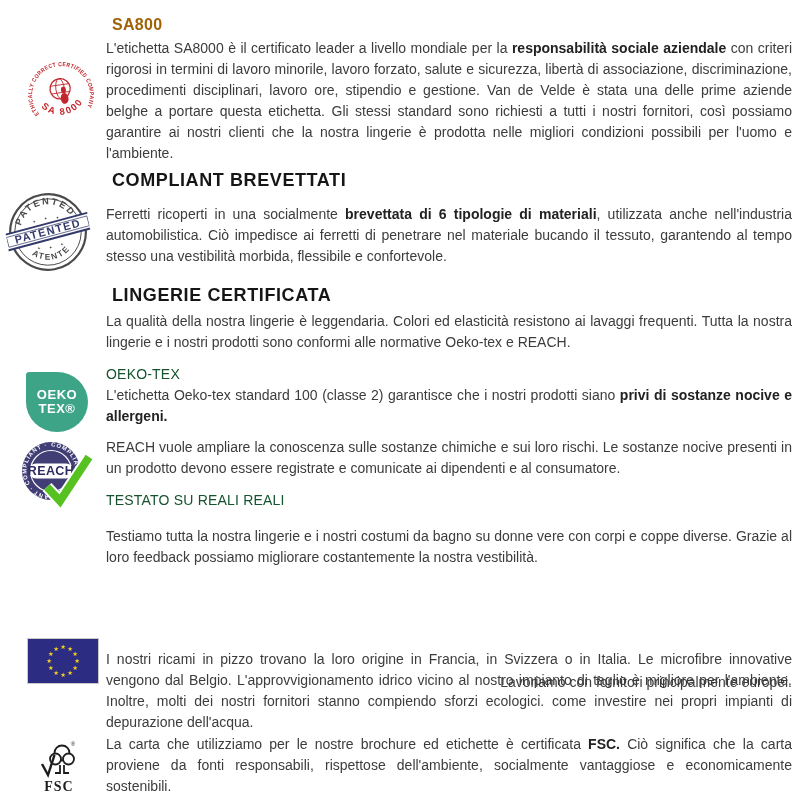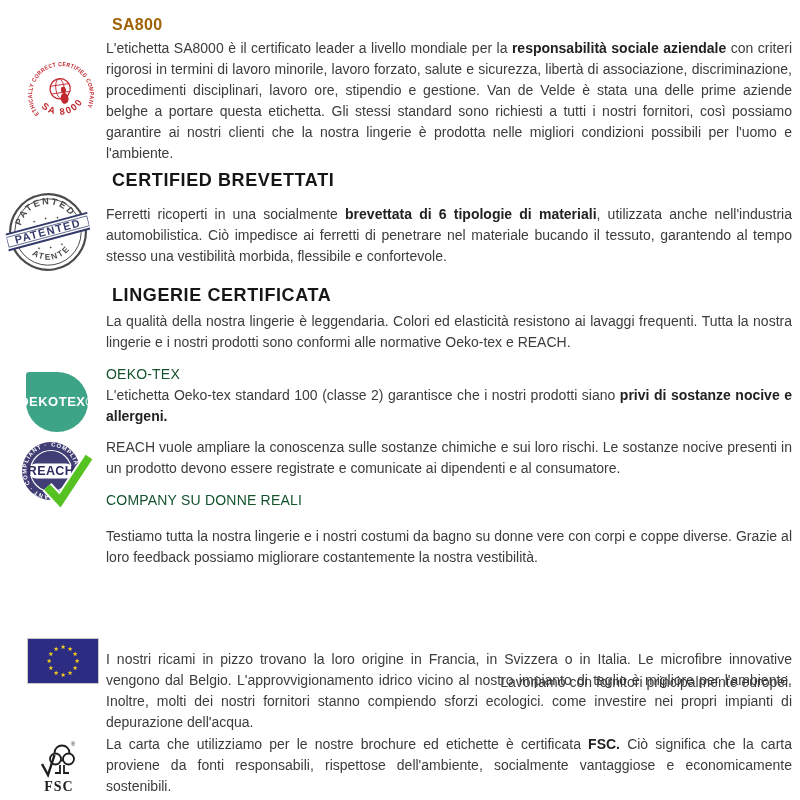--- a/index.html
+++ b/index.html
@@ -17,21 +17,21 @@
   .h-sub{position:absolute;left:106px;margin:0;font-size:14px;line-height:18px;font-weight:400;
          letter-spacing:.2px;color:#14532d;}
   .noj{text-align:right;margin-top:44px;}
 
   
   .badge{position:absolute;}
   .sa-seal{left:22px;top:56px;width:78px;height:78px;transform:rotate(-8deg);}
   .patented{left:6px;top:190px;width:84px;height:84px;transform:rotate(-10deg);}
   .oeko{left:26px;top:372px;width:62px;height:60px;background:#3ea487;
         border-radius:6% 55% 55% 55% / 6% 55% 55% 55%;
-        display:flex;flex-direction:row;align-items:center;justify-content:center;}
+        display:flex;flex-direction:column;align-items:center;justify-content:center;}
   .oeko span{color:#fff;font-weight:700;font-size:13px;line-height:14px;letter-spacing:.5px;}
   .reach{left:15px;top:437px;width:84px;height:76px;}
   .eu{left:27px;top:638px;width:72px;height:46px;}
   .fsc{left:40px;top:738px;width:38px;height:58px;}
 </style>
 </head>
 <body>
 
 <div class="page">
 
@@ -136,32 +136,32 @@
         <path d="M 20,27 L 20,35 L 15,35 M 24,27 L 24,35 L 29,35" fill="none" stroke-width="1.8"></path>
       </g>
       <path d="M 2,26 L 8,37 L 14.5,17" fill="none" stroke="#1d1d1d" stroke-width="2.4"></path>
       <text x="19" y="53" font-size="14" font-weight="bold" font-family="Liberation Serif, DejaVu Serif, serif" fill="#1d1d1d" text-anchor="middle" letter-spacing="1">FSC</text>
     </svg>
   </div>
 
   <h2 class="h-small" style="top:16px;">SA800</h2>
   <p class="txt" style="top:38px;"><span>L'etichetta SA8000 è il certificato leader a livello mondiale per la </span><strong>responsabilità sociale aziendale</strong><span> con criteri rigorosi in termini di lavoro minorile, lavoro forzato, salute e sicurezza, libertà di associazione, discriminazione, procedimenti disciplinari, lavoro ore, stipendio e gestione. Van de Velde è stata una delle prime aziende belghe a portare questa etichetta.  Gli stessi standard sono richiesti a tutti i nostri fornitori, così possiamo garantire ai nostri clienti che la nostra lingerie è prodotta nelle migliori condizioni possibili per l'uomo e l'ambiente.</span></p>
 
-  <h2 class="h-big" style="top:170px;">CERTIFIED BREVETTATI</h2>
+  <h2 class="h-big" style="top:170px;">COMPLIANT BREVETTATI</h2>
   <p class="txt" style="top:204px;"><span>Ferretti ricoperti in una socialmente </span><strong>brevettata di 6 tipologie di materiali</strong><span>, utilizzata anche nell'industria automobilistica. Ciò impedisce ai ferretti di penetrare nel materiale bucando il tessuto, garantendo al tempo stesso una vestibilità morbida, flessibile e confortevole.</span></p>
 
   <h2 class="h-big" style="top:285px;">LINGERIE CERTIFICATA</h2>
   <p class="txt" style="top:311px;">La qualità della nostra lingerie è leggendaria. Colori ed elasticità resistono ai lavaggi frequenti. Tutta la nostra lingerie e i nostri prodotti sono conformi alle normative Oeko-tex e REACH.</p>
 
   <h3 class="h-sub" style="top:365px;">OEKO-TEX</h3>
   <p class="txt" style="top:385px;"><span>L'etichetta Oeko-tex standard 100 (classe 2) garantisce che i nostri prodotti siano </span><strong>privi di sostanze nocive e allergeni.</strong></p>
 
   <p class="txt" style="top:437px;">REACH vuole ampliare la conoscenza sulle sostanze chimiche e sui loro rischi. Le sostanze nocive presenti in un prodotto devono essere registrate e comunicate ai dipendenti e al consumatore.</p>
 
-  <h3 class="h-sub" style="top:491px;">COMPANY SU DONNE REALI</h3>
+  <h3 class="h-sub" style="top:491px;">TESTATO SU REALI REALI</h3>
   <p class="txt" style="top:526px;">Testiamo tutta la nostra lingerie e i nostri costumi da bagno su donne vere con corpi e coppe diverse. Grazie al loro feedback possiamo migliorare costantemente la nostra vestibilità.</p>
 
   <p class="txt noj" style="top:628px;">Lavoriamo con fornitori principalmente europei.</p>
   <p class="txt" style="top:649px;">I nostri ricami in pizzo trovano la loro origine in Francia, in Svizzera o in Italia. Le microfibre innovative vengono dal Belgio. L'approvvigionamento idrico vicino al nostro impianto di taglio è migliore per l'ambiente. Inoltre, molti dei nostri fornitori stanno compiendo sforzi ecologici. come investire nei propri impianti di depurazione dell'acqua.</p>
 
   <p class="txt" style="top:734px;"><span>La carta che utilizziamo per le nostre brochure ed etichette è certificata </span><strong>FSC.</strong><span> Ciò significa che la carta proviene da fonti responsabili, rispettose dell'ambiente, socialmente vantaggiose e economicamente sostenibili.</span></p>
 
 </div>
 
 </body></html>

